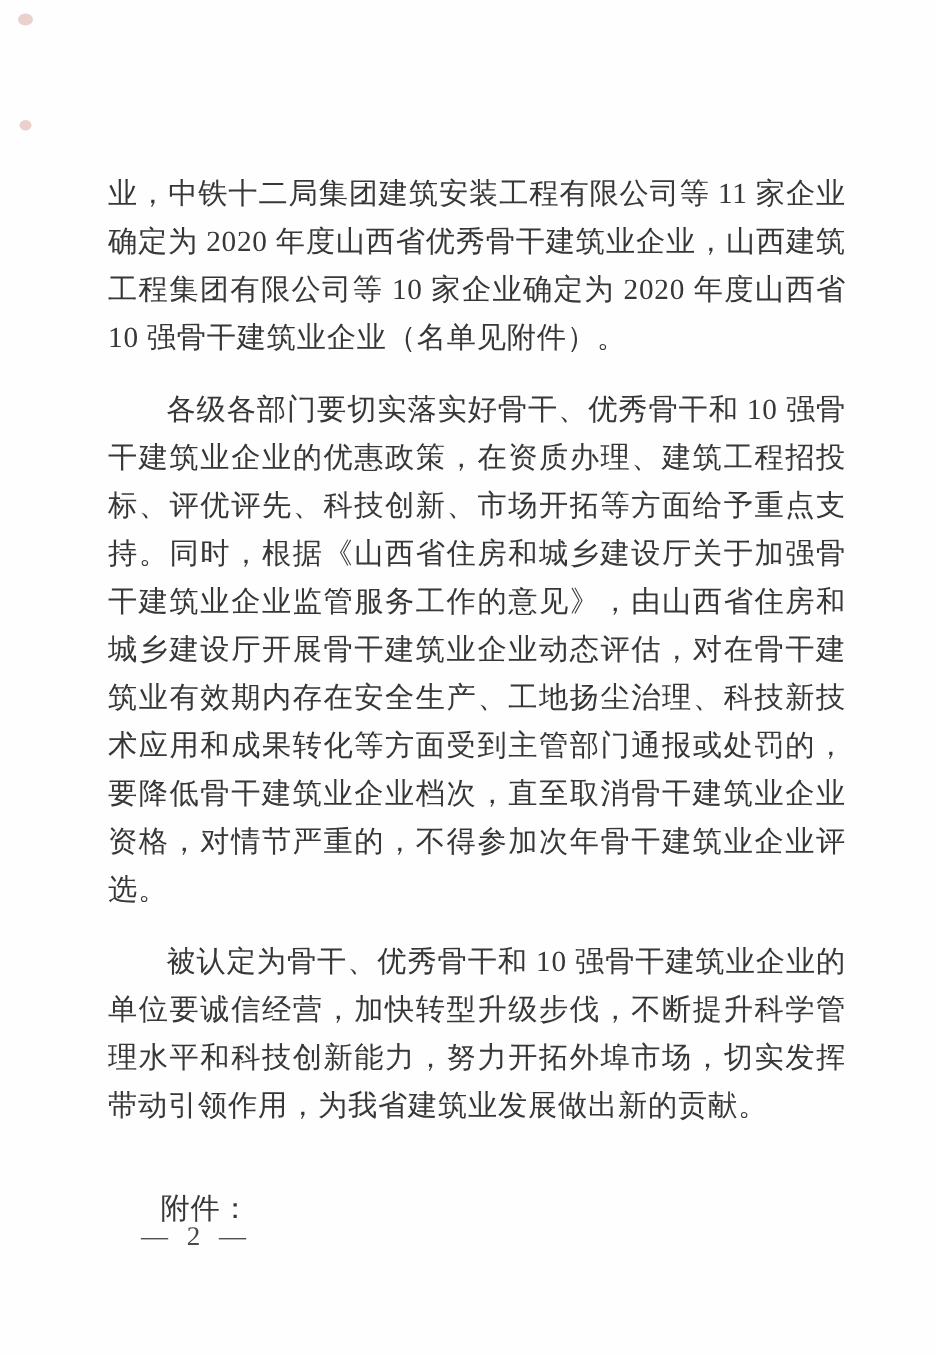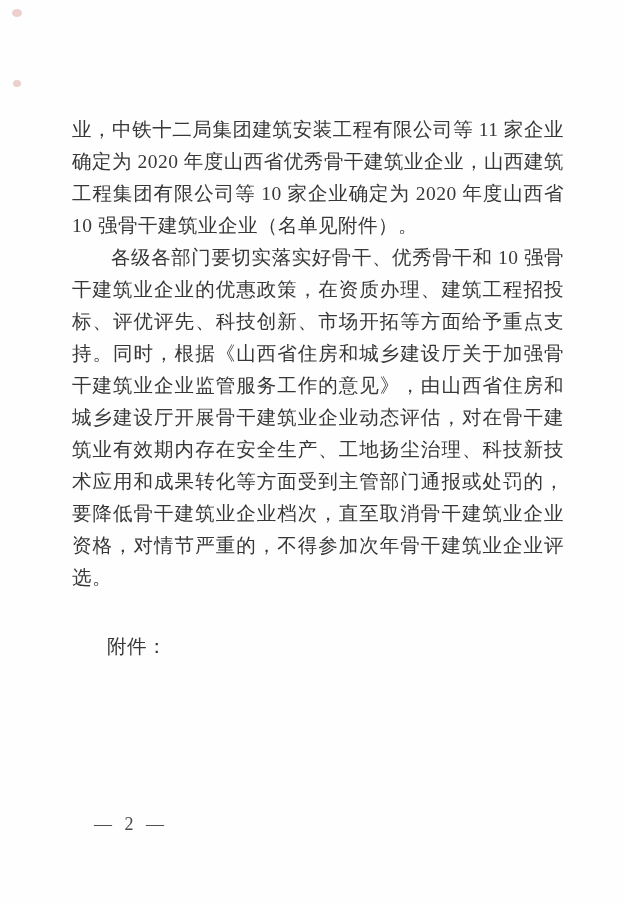--- a/index.html
+++ b/index.html
@@ -17,21 +17,21 @@
     left: 72px;
     top: 114px;
     width: 492px;
     font-size: 19.5px;
     line-height: 32px;
     letter-spacing: 0.5px;
     text-align: justify;
     text-align-last: left;
   }
   .para { margin: 0; text-indent: 0; }
-  .para.indented { text-indent: 39px; }
+  .para.indented { text-indent: 39px; margin-top: 16px; }
   .attachments {
     margin-top: 36px;
     padding-left: 35px;
     display: flex;
     align-items: flex-start;
     text-align: left;
     line-height: 33px;
   }
   .att-label { white-space: nowrap; flex: 0 0 auto; text-align: center; }
   .att-items { flex: 1 1 auto; }
@@ -61,20 +61,21 @@
 
   <span class="stamp-mark a"></span>
   <span class="stamp-mark b"></span>
 
   <div class="text-block">
 
     <p class="para">业，中铁十二局集团建筑安装工程有限公司等 11 家企业确定为 2020 年度山西省优秀骨干建筑业企业，山西建筑工程集团有限公司等 10 家企业确定为 2020 年度山西省 10 强骨干建筑业企业（名单见附件）。</p>
 
     <p class="para indented">各级各部门要切实落实好骨干、优秀骨干和 10 强骨干建筑业企业的优惠政策，在资质办理、建筑工程招投标、评优评先、科技创新、市场开拓等方面给予重点支持。同时，根据《山西省住房和城乡建设厅关于加强骨干建筑业企业监管服务工作的意见》，由山西省住房和城乡建设厅开展骨干建筑业企业动态评估，对在骨干建筑业有效期内存在安全生产、工地扬尘治理、科技新技术应用和成果转化等方面受到主管部门通报或处罚的，要降低骨干建筑业企业档次，直至取消骨干建筑业企业资格，对情节严重的，不得参加次年骨干建筑业企业评选。</p>
 
+    <p class="para indented">被认定为骨干、优秀骨干和 10 强骨干建筑业企业的单位要诚信经营，加快转型升级步伐，不断提升科学管理水平和科技创新能力，努力开拓外埠市场，切实发挥带动引领作用，为我省建筑业发展做出新的贡献。</p>
 
     <div class="attachments">
       <span class="att-label">附件：</span>
     </div>
 
   </div>
 
   <div class="page-number">— 2 —</div>
 
 </div>

